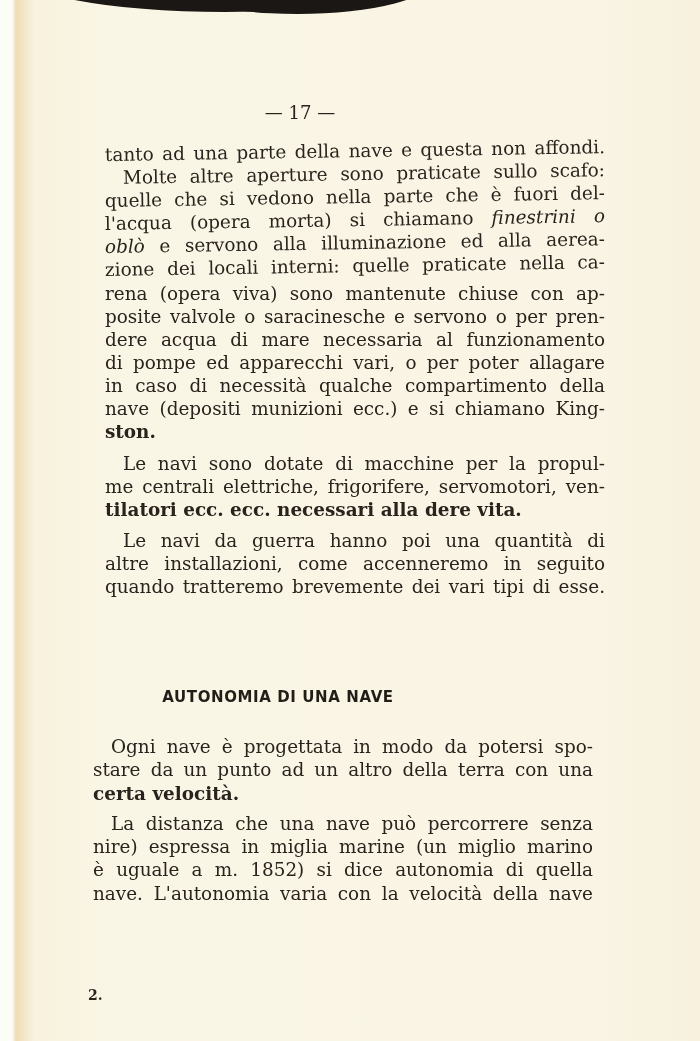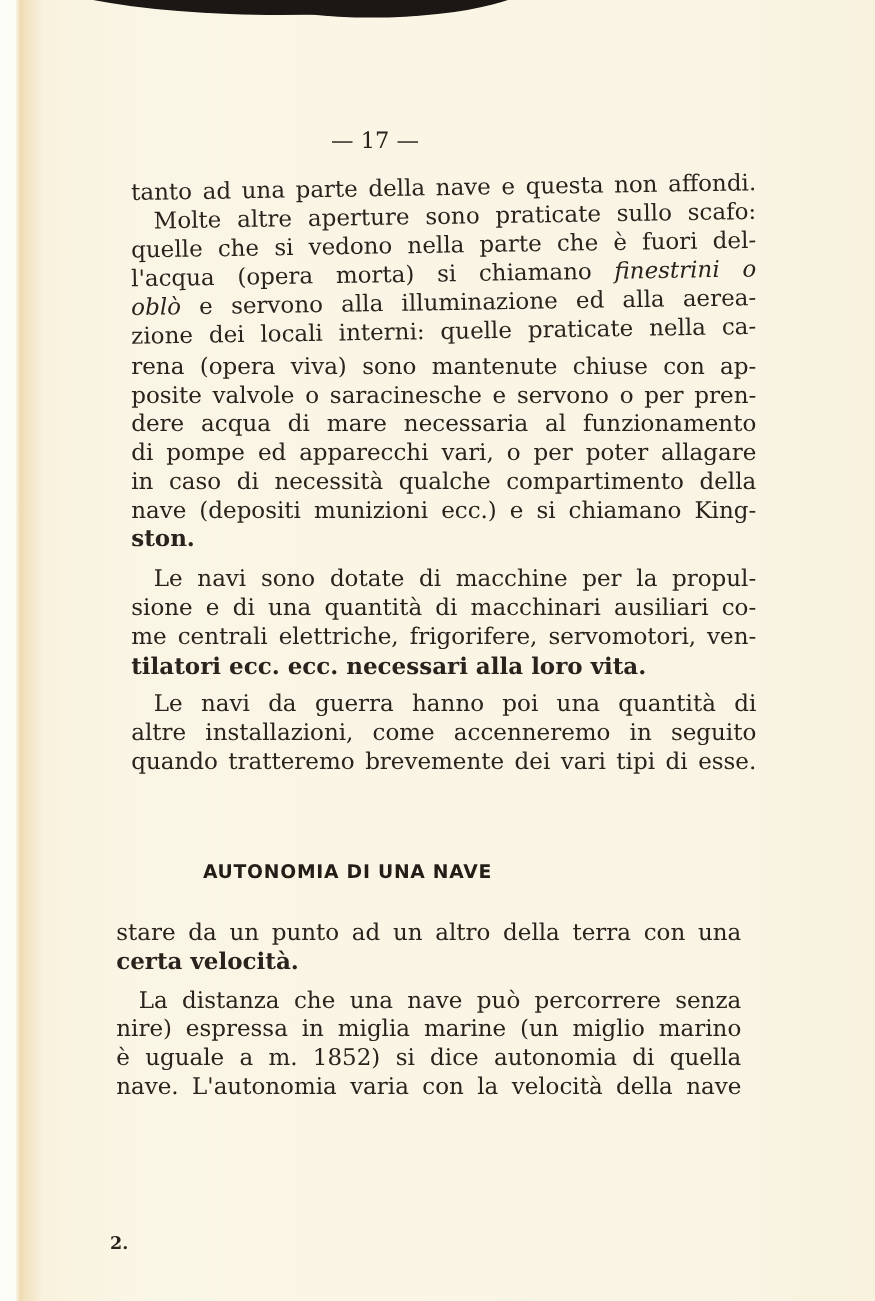--- a/index.html
+++ b/index.html
@@ -66,32 +66,32 @@
     <span class="line sk1">zione dei locali interni: quelle praticate nella ca-</span>
     <span class="line">rena (opera viva) sono mantenute chiuse con ap-</span>
     <span class="line">posite valvole o saracinesche e servono o per pren-</span>
     <span class="line">dere acqua di mare necessaria al funzionamento</span>
     <span class="line">di pompe ed apparecchi vari, o per poter allagare</span>
     <span class="line">in caso di necessità qualche compartimento della</span>
     <span class="line">nave (depositi munizioni ecc.) e si chiamano King-</span>
     <span class="line last">ston.</span>
     <div class="gap"></div>
     <span class="line indent">Le navi sono dotate di macchine per la propul-</span>
-    <span class="line">sione e di una quantità di macchinari ausiliari co-</span>
     <span class="line">me centrali elettriche, frigorifere, servomotori, ven-</span>
-    <span class="line last">tilatori ecc. ecc. necessari alla loro vita.</span>
+    <span class="line last">tilatori ecc. ecc. necessari alla dere vita.</span>
     <div class="para-gap"></div>
     <span class="line indent">Le navi da guerra hanno poi una quantità di</span>
     <span class="line">altre installazioni, come accenneremo in seguito</span>
     <span class="line">quando tratteremo brevemente dei vari tipi di esse.</span>
   </div>
 
   <div class="section-title">AUTONOMIA DI UNA NAVE</div>
 
   <div class="body-text2">
+    <span class="line indent">Ogni nave è progettata in modo da potersi spo-</span>
     <span class="line">stare da un punto ad un altro della terra con una</span>
     <span class="line last">certa velocità.</span>
     <div class="para-gap"></div>
     <span class="line indent">La distanza che una nave può percorrere senza</span>
     <span class="line">nire) espressa in miglia marine (un miglio marino</span>
     <span class="line">è uguale a m. 1852) si dice autonomia di quella</span>
     <span class="line">nave. L'autonomia varia con la velocità della nave</span>
   </div>
 
   <div class="signature">2.</div>

